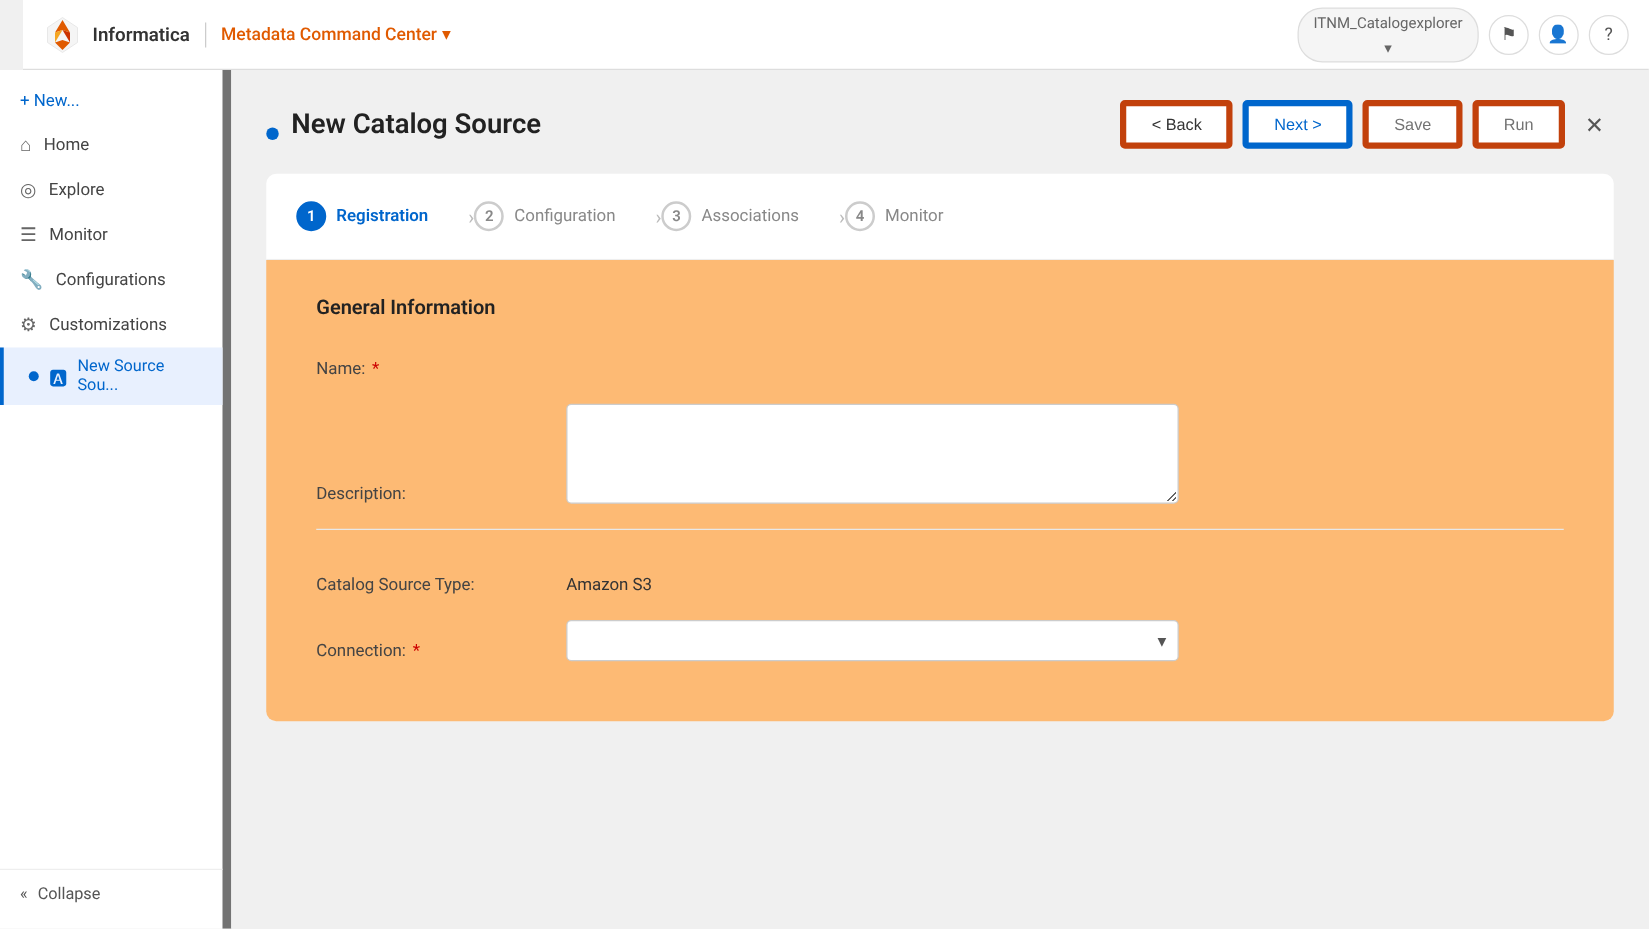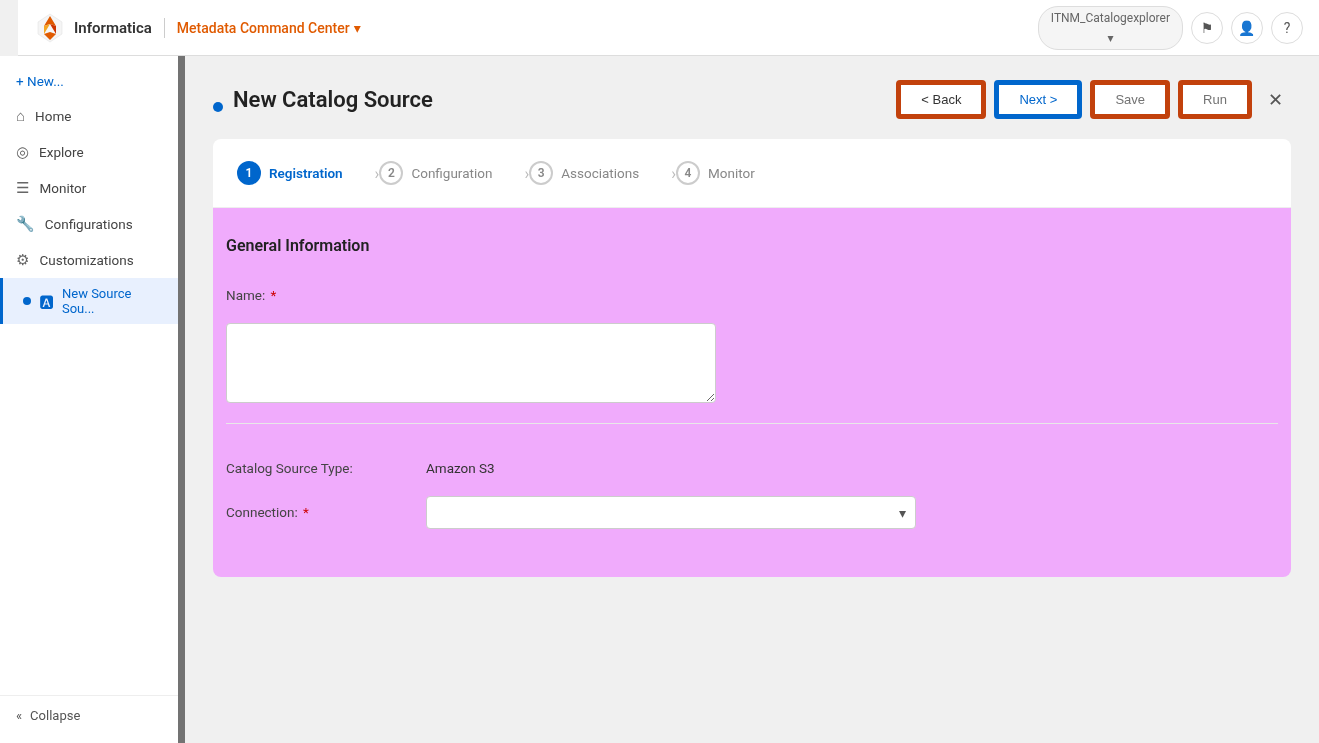--- a/index.html
+++ b/index.html
@@ -243,33 +243,33 @@
       color: #fff;
     }
     .wizard-tab-arrow {
       color: #bbb;
       margin-left: 8px;
       font-size: 16px;
     }
 
     
     .form-card {
-      background: #f0abfc;
+      background: #fdba74;
       border-radius: 0 0 8px 8px;
-      padding: 28px 13px;
+      padding: 28px 40px;
     }
     .section-title {
       font-size: 16px;
       font-weight: 600;
       color: #222;
       margin-bottom: 24px;
     }
     .form-row {
       display: flex;
-      align-items: flex-start;
+      align-items: flex-end;
       margin-bottom: 20px;
     }
     .form-label {
       width: 200px;
       font-size: 13.5px;
       color: #444;
       padding-top: 8px;
       flex-shrink: 0;
     }
     .required-star {
@@ -474,20 +474,21 @@
         <div class="section-title">General Information</div>
 
         <div class="form-row">
           <div class="form-label">
             <span>Name:</span>
             <span class="required-star">*</span>
           </div>
         </div>
 
         <div class="form-row">
+          <div class="form-label">Description:</div>
           <textarea class="form-textarea" style=""></textarea>
         </div>
 
         <hr class="section-divider">
 
 
         <div class="form-row">
           <div class="form-label">Catalog Source Type:</div>
           <div class="static-value">Amazon S3</div>
         </div>

